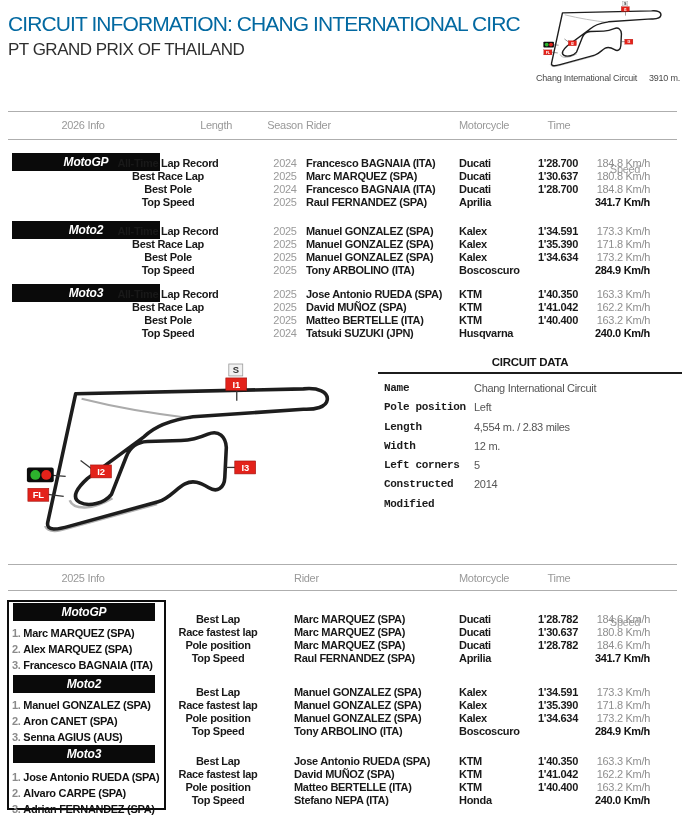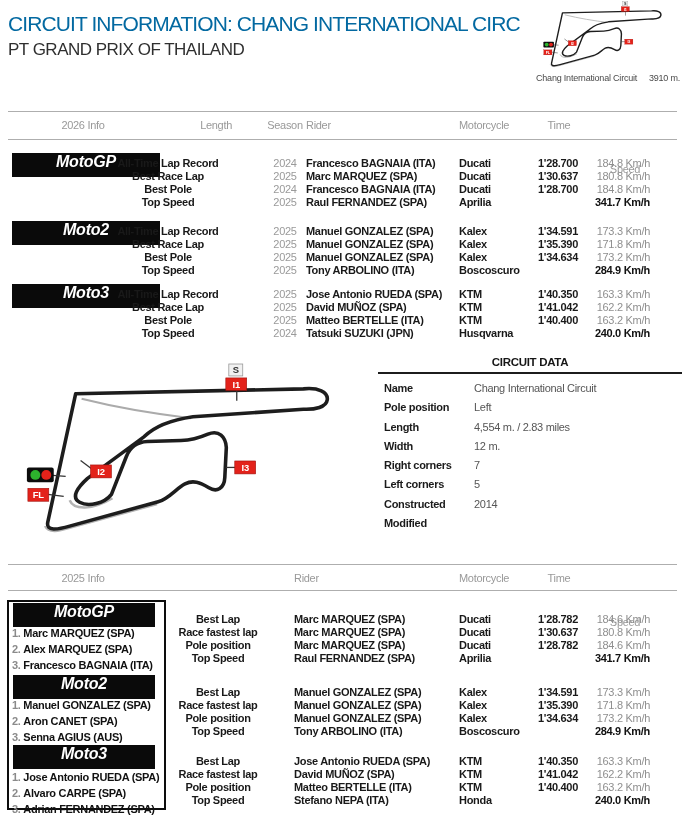--- a/index.html
+++ b/index.html
@@ -25,22 +25,22 @@
   .h-rec    { left:90px; width:142px; text-align:right; }
   .h-season { left:262px; width:46px; text-align:center; }
   .h-rider1 { left:306px; }
   .h-rider2 { left:294px; }
   .h-moto   { left:459px; }
   .h-time   { left:528px; width:62px; text-align:center; }
   .h-speed  { left:596px; width:58px; text-align:center;margin-top:44px; }
 
   
   .badge {
-    position:absolute; height:24px; background:#0a0a0a; color:#fff;
-    font-size:16px; font-weight:bold; font-style:italic; text-align:center;
+    position:absolute; height:18px; background:#0a0a0a; color:#fff;
+    font-size:12px; font-weight:bold; font-style:italic; text-align:center;
     line-height:18px; letter-spacing:-0.2px;
   }
 
   
   .tsec { position:absolute; left:0; width:685px; }
   .row { position:relative; height:13px; font-size:11px; line-height:13px; white-space:nowrap; }
   .cell { position:absolute; top:0; }
   .rec    { left:90px;  width:156px; text-align:center;  font-weight:bold; }
   .rec2   { left:140px; width:156px; text-align:center; font-weight:bold; }
   .season { left:262px; width:46px;  text-align:center; color:#9a9a9a; }
@@ -52,21 +52,21 @@
   .toprow .speed { color:#111; font-weight:bold; }
 
   
   .map { position:absolute; left:8px; top:351px; }
 
   
   .cd-title { position:absolute; left:378px; top:356px; width:304px; text-align:center; font-size:11.5px; font-weight:bold; color:#161616; }
   .cd-rule  { position:absolute; left:378px; top:372px; width:304px; height:2px; background:#1c1c1c; }
   .cd-rows  { position:absolute; left:378px; top:379px; width:304px; }
   .cd-row   { position:relative; height:19.3px; font-size:11px; line-height:19.3px; white-space:nowrap; }
-  .cd-label { position:absolute; left:6px;  font-weight:bold; color:#1b1b1b; }
+  .cd-label { position:absolute; left:6px;  font-weight:bold; color:#1b1b1b;font-family:Liberation Mono, monospace; }
   .cd-value { position:absolute; left:96px; color:#555; }
 
   
   .podium-box { position:absolute; left:7px; top:600px; width:159px; height:210px; border:2px solid #0d0d0d; background:#fff; }
   .pbadge { left:13px; width:142px; }
   .pitem { position:absolute; left:12px; font-size:11px; line-height:13px; white-space:nowrap; }
   .pitem .pos  { color:#8a8a8a; font-weight:bold; }
   .pitem .name { color:#111; font-weight:bold; }
 
   svg text { font-family:"Liberation Sans","DejaVu Sans",sans-serif; }
@@ -259,24 +259,20 @@
     </div>
     <div class="cd-row">
       <span class="cd-label">Length</span>
       <span class="cd-value">4,554 m. / 2.83 miles</span>
     </div>
     <div class="cd-row">
       <span class="cd-label">Width</span>
       <span class="cd-value">12 m.</span>
     </div>
     <div class="cd-row">
-      <span class="cd-label">Right corners</span>
-      <span class="cd-value">7</span>
-    </div>
-    <div class="cd-row">
       <span class="cd-label">Left corners</span>
       <span class="cd-value">5</span>
     </div>
     <div class="cd-row">
       <span class="cd-label">Constructed</span>
       <span class="cd-value">2014</span>
     </div>
     <div class="cd-row">
       <span class="cd-label">Modified</span>
       <span class="cd-value"></span>

